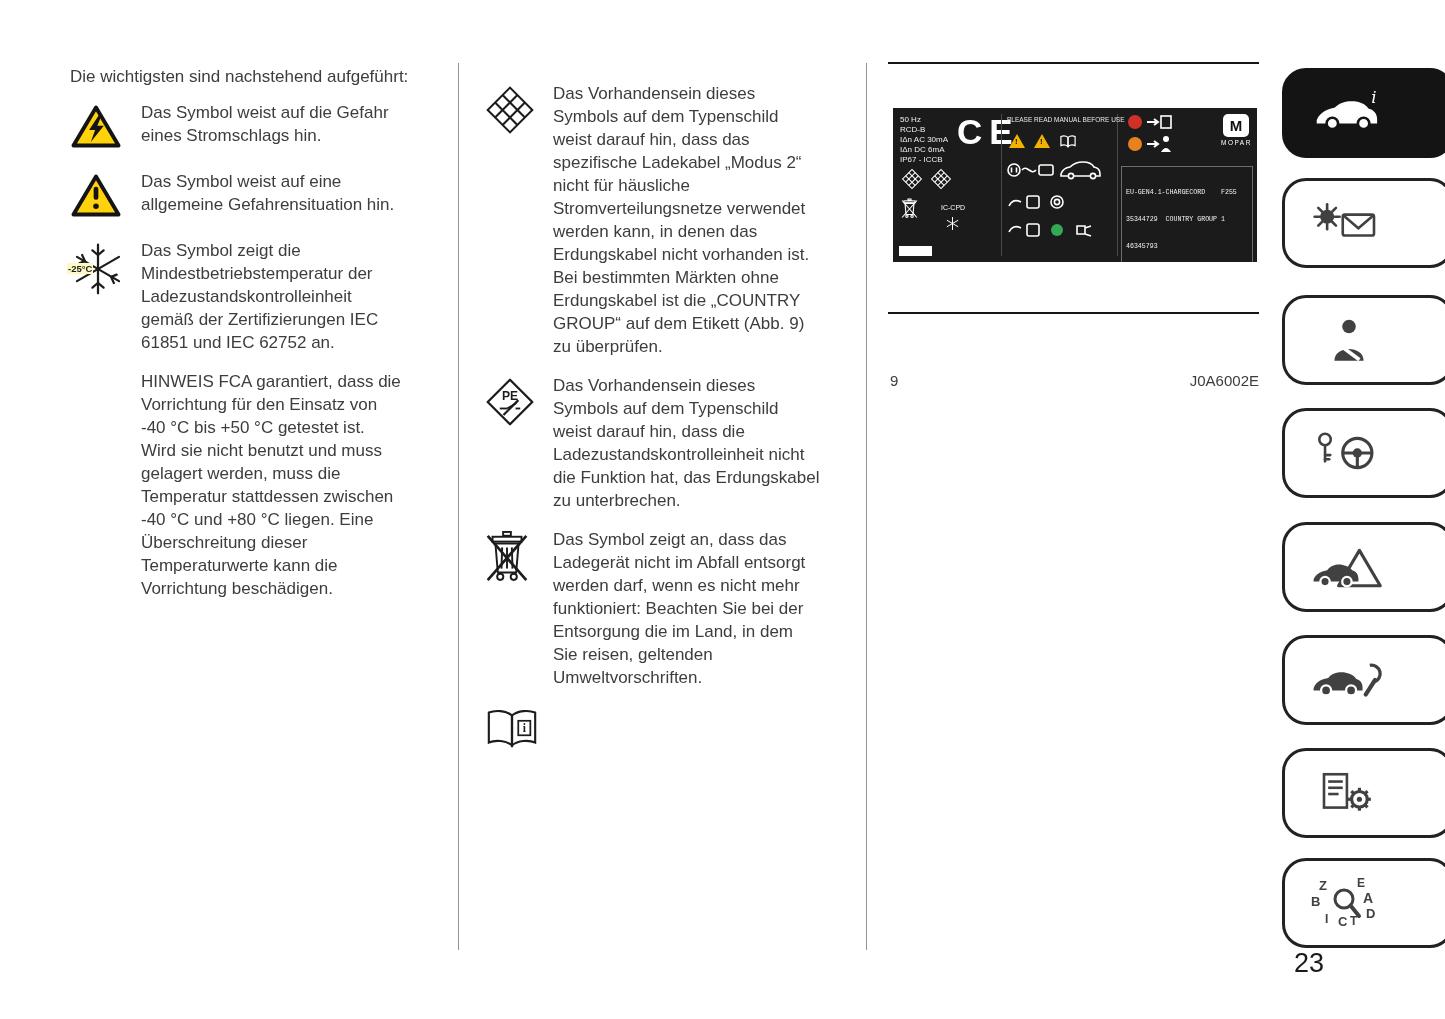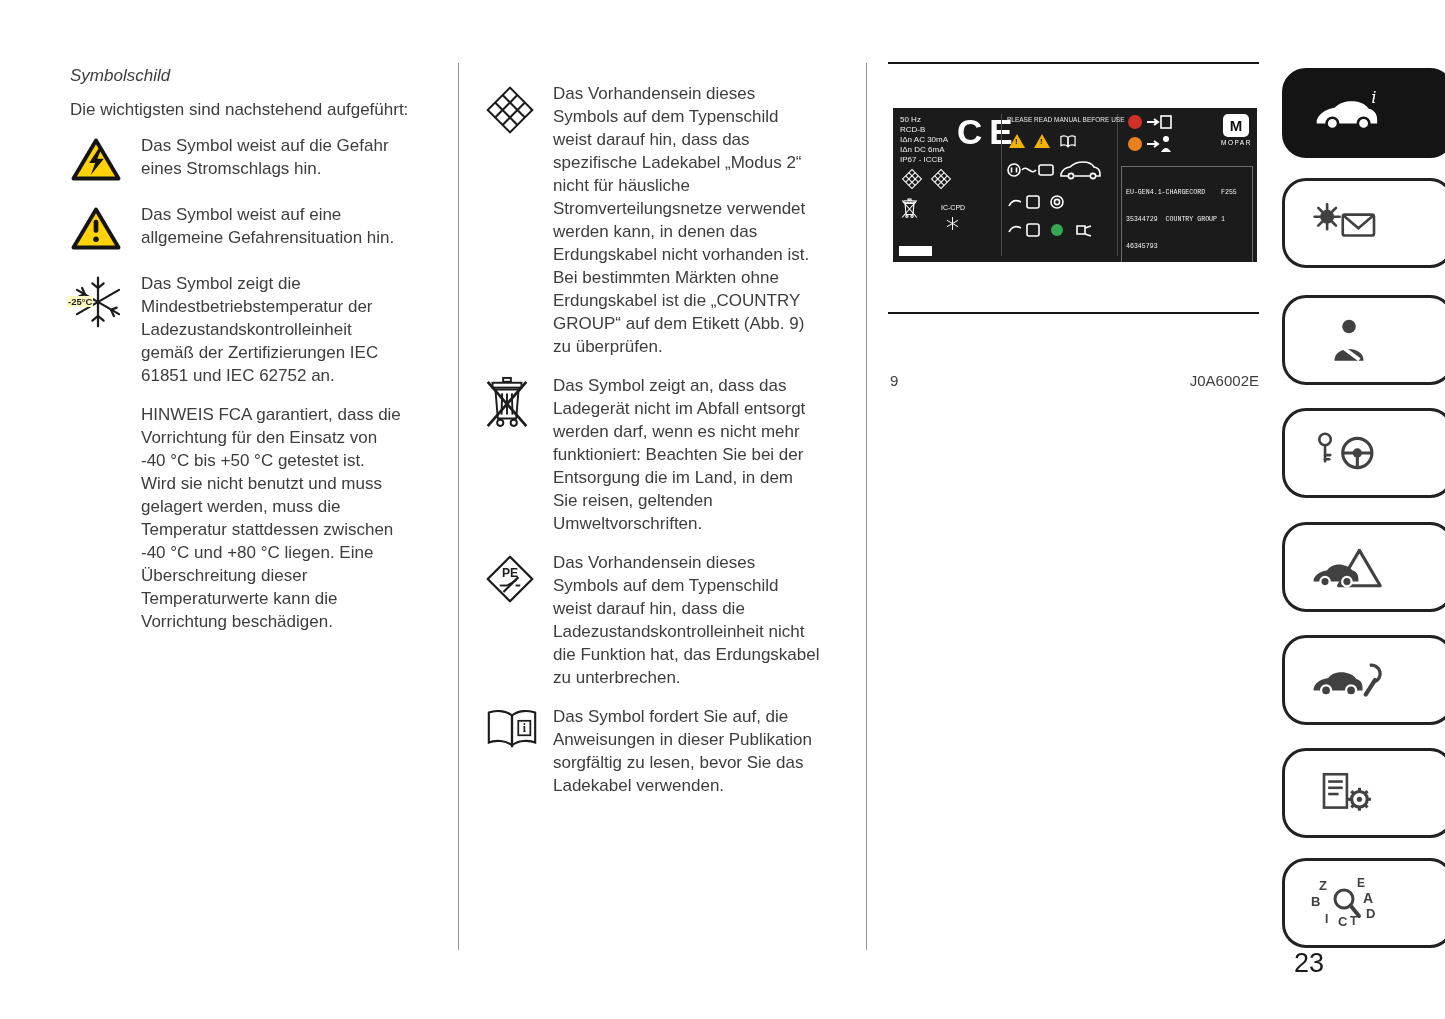--- a/index.html
+++ b/index.html
@@ -61,21 +61,20 @@
   .tab svg { display:block; }
   .idx-wrap { position:relative; width:76px; height:50px; }
   .idx-wrap span { position:absolute; font-weight:bold; color:#414141; }
   
   .page-number { position:absolute; left:1294px; top:948px; font-size:27px; color:#1a1a1a; }
 </style>
 </head>
 <body>
 
 <div class="col-left">
-  <div class="heading">Symbolschild</div>
   <p class="para">Die wichtigsten sind nachstehend aufgeführt:</p>
 
   <div class="sym-item">
     <div class="sym-icon">
       <svg width="52" height="47" viewBox="0 0 60 54">
         <path d="M30 5 L56 49 L4 49 Z" fill="#ffd20a" stroke="#141414" stroke-width="4.5" stroke-linejoin="round"></path>
         <polygon points="34,13 22,31 29,31 24,45 39,26 31.5,26 37,13" fill="#141414"></polygon>
       </svg>
     </div>
     <p class="sym-text">Das Symbol weist auf die Gefahr eines Stromschlags hin.</p>
@@ -125,20 +124,34 @@
         <g transform="rotate(45 28 28)" stroke="#1c1c1c" stroke-width="2.2" fill="none">
           <rect x="11" y="11" width="34" height="34"></rect>
           <line x1="22.3" y1="11" x2="22.3" y2="45"></line>
           <line x1="33.7" y1="11" x2="33.7" y2="45"></line>
           <line x1="11" y1="22.3" x2="45" y2="22.3"></line>
           <line x1="11" y1="33.7" x2="45" y2="33.7"></line>
         </g>
       </svg>
     </div>
     <p class="sym-text">Das Vorhandensein dieses Symbols auf dem Typenschild weist darauf hin, dass das spezifische Ladekabel „Modus 2“ nicht für häusliche Stromverteilungsnetze verwendet werden kann, in denen das Erdungskabel nicht vorhanden ist. Bei bestimmten Märkten ohne Erdungskabel ist die „COUNTRY GROUP“ auf dem Etikett (Abb. 9) zu überprüfen.</p>
+  </div>
+
+  <div class="sym-item">
+    <div class="sym-icon">
+      <svg width="52" height="52" viewBox="0 0 56 56">
+        <polygon points="28,4 52,28 28,52 4,28" fill="none" stroke="#1c1c1c" stroke-width="2.5" stroke-linejoin="round"></polygon>
+        <text x="28" y="26" text-anchor="middle" font-size="13" font-weight="bold" fill="#1c1c1c" font-family="Liberation Sans, sans-serif">PE</text>
+        <line x1="17" y1="35" x2="25" y2="35" stroke="#1c1c1c" stroke-width="2"></line>
+        <line x1="25" y1="35" x2="35" y2="29" stroke="#1c1c1c" stroke-width="2"></line>
+        <line x1="34" y1="35" x2="39" y2="35" stroke="#1c1c1c" stroke-width="2"></line>
+        <line x1="21" y1="42" x2="37" y2="26" stroke="#1c1c1c" stroke-width="2.4"></line>
+      </svg>
+    </div>
+    <p class="sym-text">Das Vorhandensein dieses Symbols auf dem Typenschild weist darauf hin, dass die Ladezustandskontrolleinheit nicht die Funktion hat, das Erdungskabel zu unterbrechen.</p>
   </div>
 
   <div class="sym-item">
     <div class="sym-icon">
       <svg width="46" height="56" viewBox="0 0 46 58" stroke="#1c1c1c" fill="none" stroke-width="2">
         <rect x="19" y="2" width="8" height="4"></rect>
         <rect x="8" y="7" width="30" height="5"></rect>
         <path d="M11 14 L35 14 L32.5 44 L13.5 44 Z"></path>
         <line x1="18" y1="18" x2="17.3" y2="40"></line>
         <line x1="23" y1="18" x2="23" y2="40"></line>
@@ -147,43 +160,28 @@
         <circle cx="30" cy="48.5" r="3.2"></circle>
         <line x1="3" y1="6" x2="43" y2="52" stroke-width="2.8"></line>
         <line x1="43" y1="6" x2="3" y2="52" stroke-width="2.8"></line>
       </svg>
     </div>
     <p class="sym-text">Das Symbol zeigt an, dass das Ladegerät nicht im Abfall entsorgt werden darf, wenn es nicht mehr funktioniert: Beachten Sie bei der Entsorgung die im Land, in dem Sie reisen, geltenden Umweltvorschriften.</p>
   </div>
 
   <div class="sym-item">
     <div class="sym-icon">
-      <svg width="52" height="52" viewBox="0 0 56 56">
-        <polygon points="28,4 52,28 28,52 4,28" fill="none" stroke="#1c1c1c" stroke-width="2.5" stroke-linejoin="round"></polygon>
-        <text x="28" y="26" text-anchor="middle" font-size="13" font-weight="bold" fill="#1c1c1c" font-family="Liberation Sans, sans-serif">PE</text>
-        <line x1="17" y1="35" x2="25" y2="35" stroke="#1c1c1c" stroke-width="2"></line>
-        <line x1="25" y1="35" x2="35" y2="29" stroke="#1c1c1c" stroke-width="2"></line>
-        <line x1="34" y1="35" x2="39" y2="35" stroke="#1c1c1c" stroke-width="2"></line>
-        <line x1="21" y1="42" x2="37" y2="26" stroke="#1c1c1c" stroke-width="2.4"></line>
-      </svg>
-    </div>
-    <p class="sym-text">Das Vorhandensein dieses Symbols auf dem Typenschild weist darauf hin, dass die Ladezustandskontrolleinheit nicht die Funktion hat, das Erdungskabel zu unterbrechen.</p>
-  </div>
-
-  <div class="sym-item">
-    <div class="sym-icon">
       <svg width="56" height="44" viewBox="0 0 58 44">
         <path d="M29 8 C23 3 12 2 5 5 L5 36 C12 33 23 34 29 39 Z" fill="none" stroke="#1c1c1c" stroke-width="2.2"></path>
         <path d="M29 8 C35 3 46 2 53 5 L53 36 C46 33 35 34 29 39 Z" fill="none" stroke="#1c1c1c" stroke-width="2.2"></path>
         <line x1="29" y1="8" x2="29" y2="39" stroke="#1c1c1c" stroke-width="2.2"></line>
         <rect x="35.5" y="13.5" width="12.5" height="15" fill="none" stroke="#1c1c1c" stroke-width="1.8"></rect>
         <text x="41.8" y="25.6" text-anchor="middle" font-size="12" font-weight="bold" fill="#1c1c1c" font-family="Liberation Serif, serif">i</text>
       </svg>
     </div>
-    <p class="sym-text">Das Symbol fordert Sie auf, die Anweisungen in dieser Publikation sorgfältig zu lesen, bevor Sie das Ladekabel verwenden.</p>
   </div>
 </div>
 
 <div class="figure-area">
   <div class="fig-line"></div>
 
   <div class="rating-label">
     <div class="rl-specs">
       <div>50 Hz</div>
       <div>RCD-B</div>

